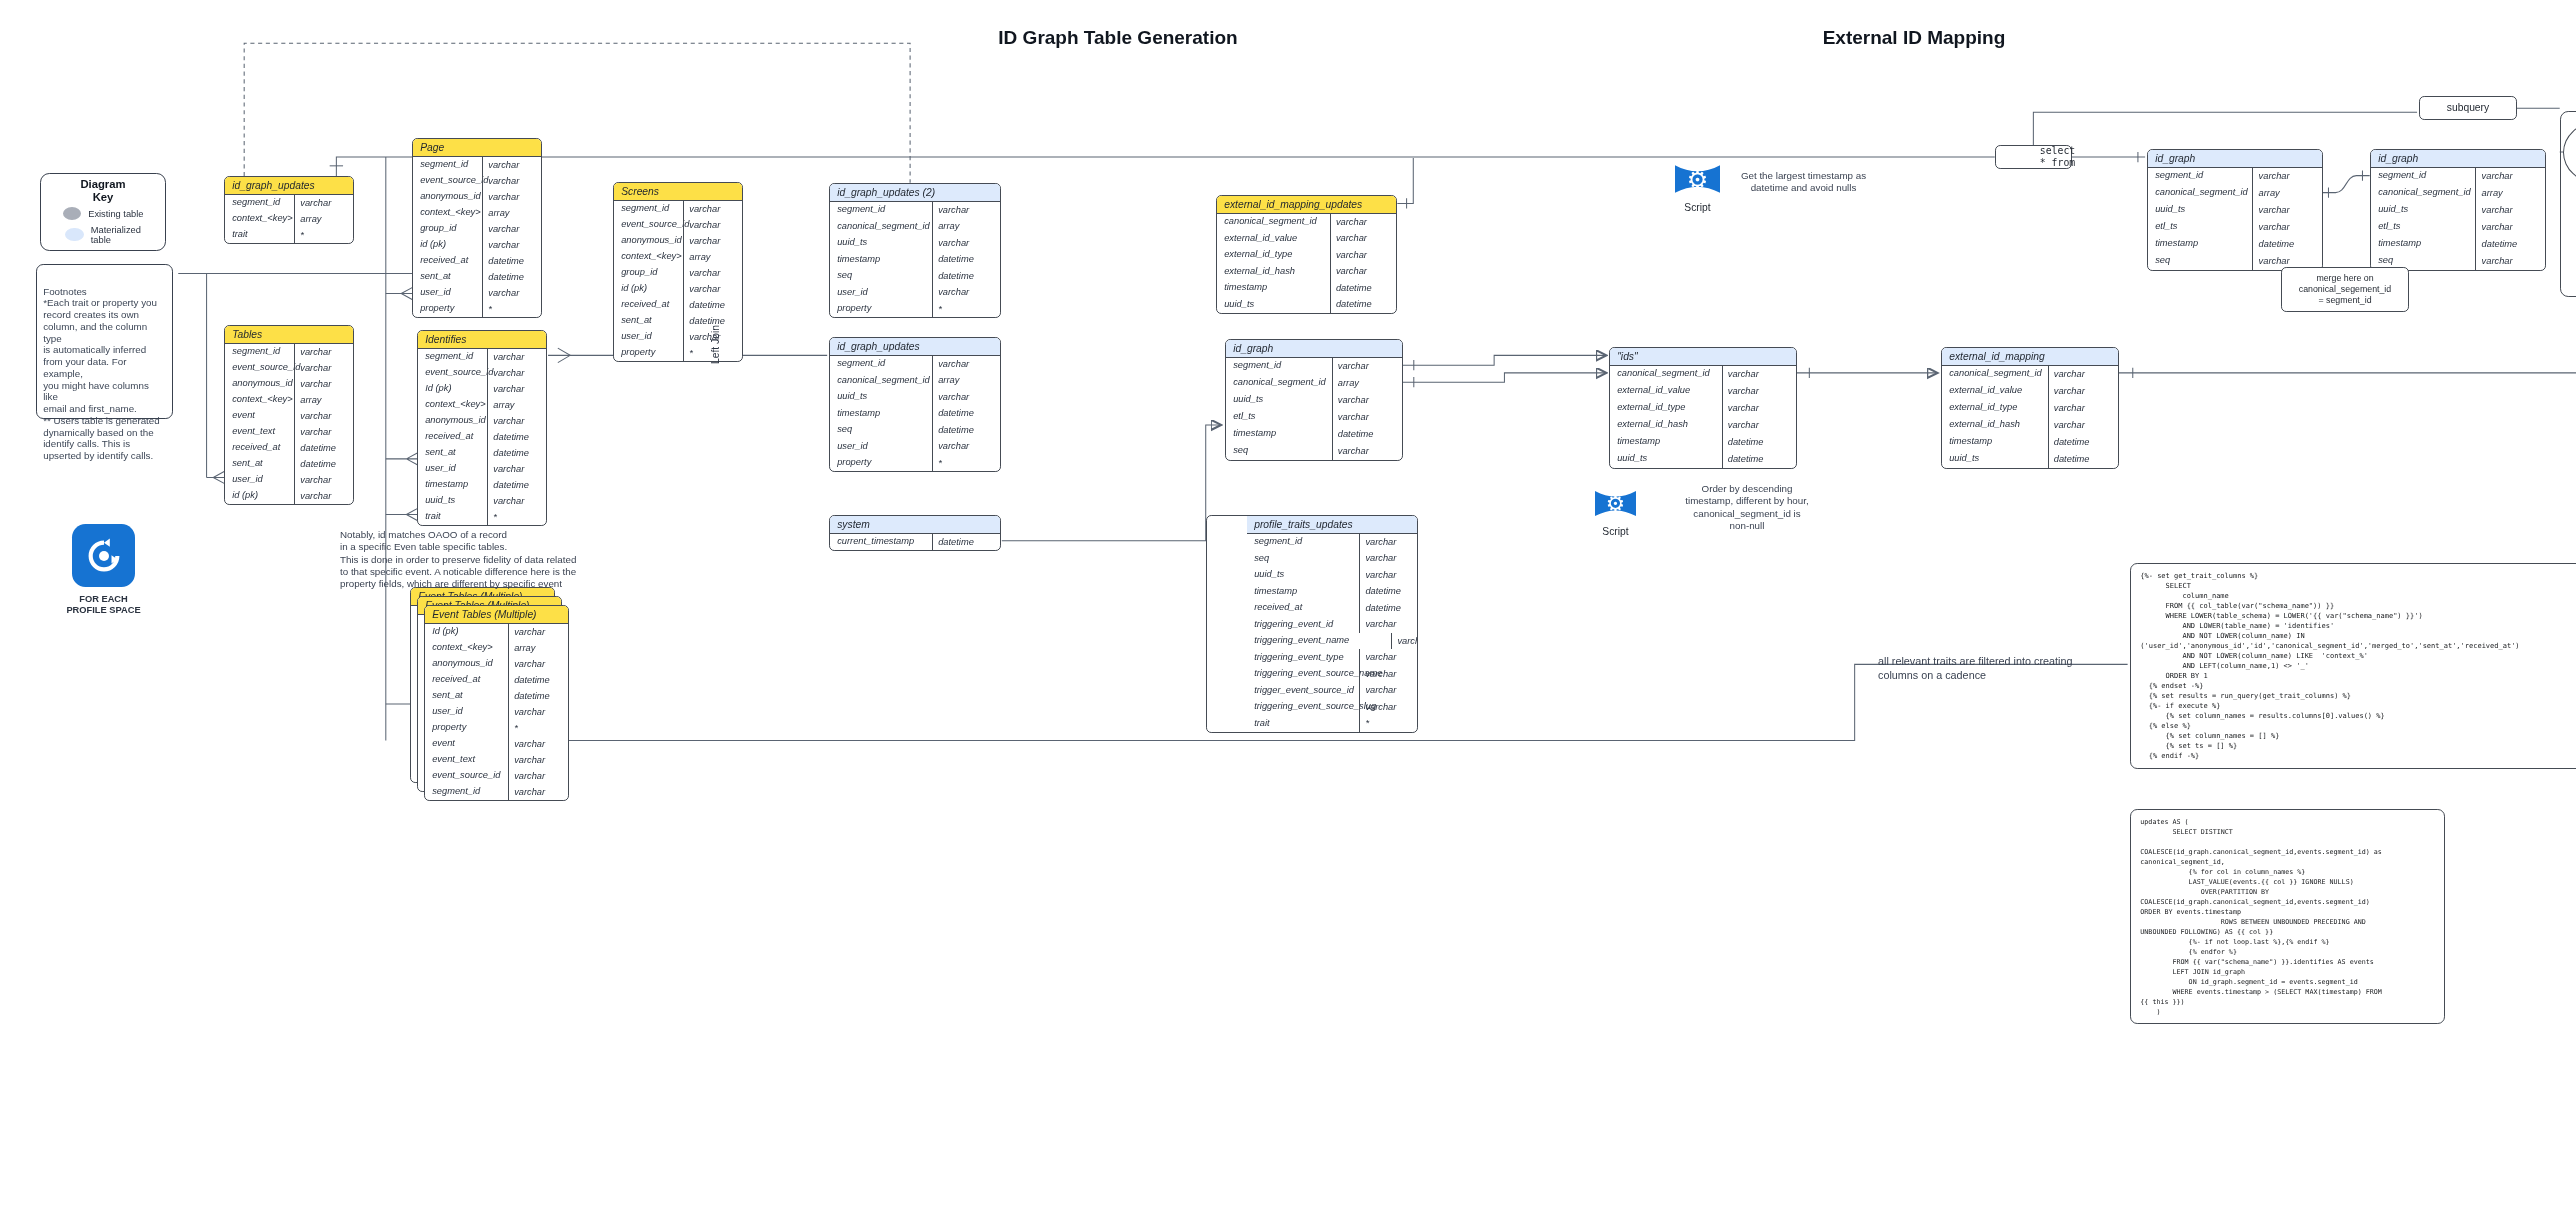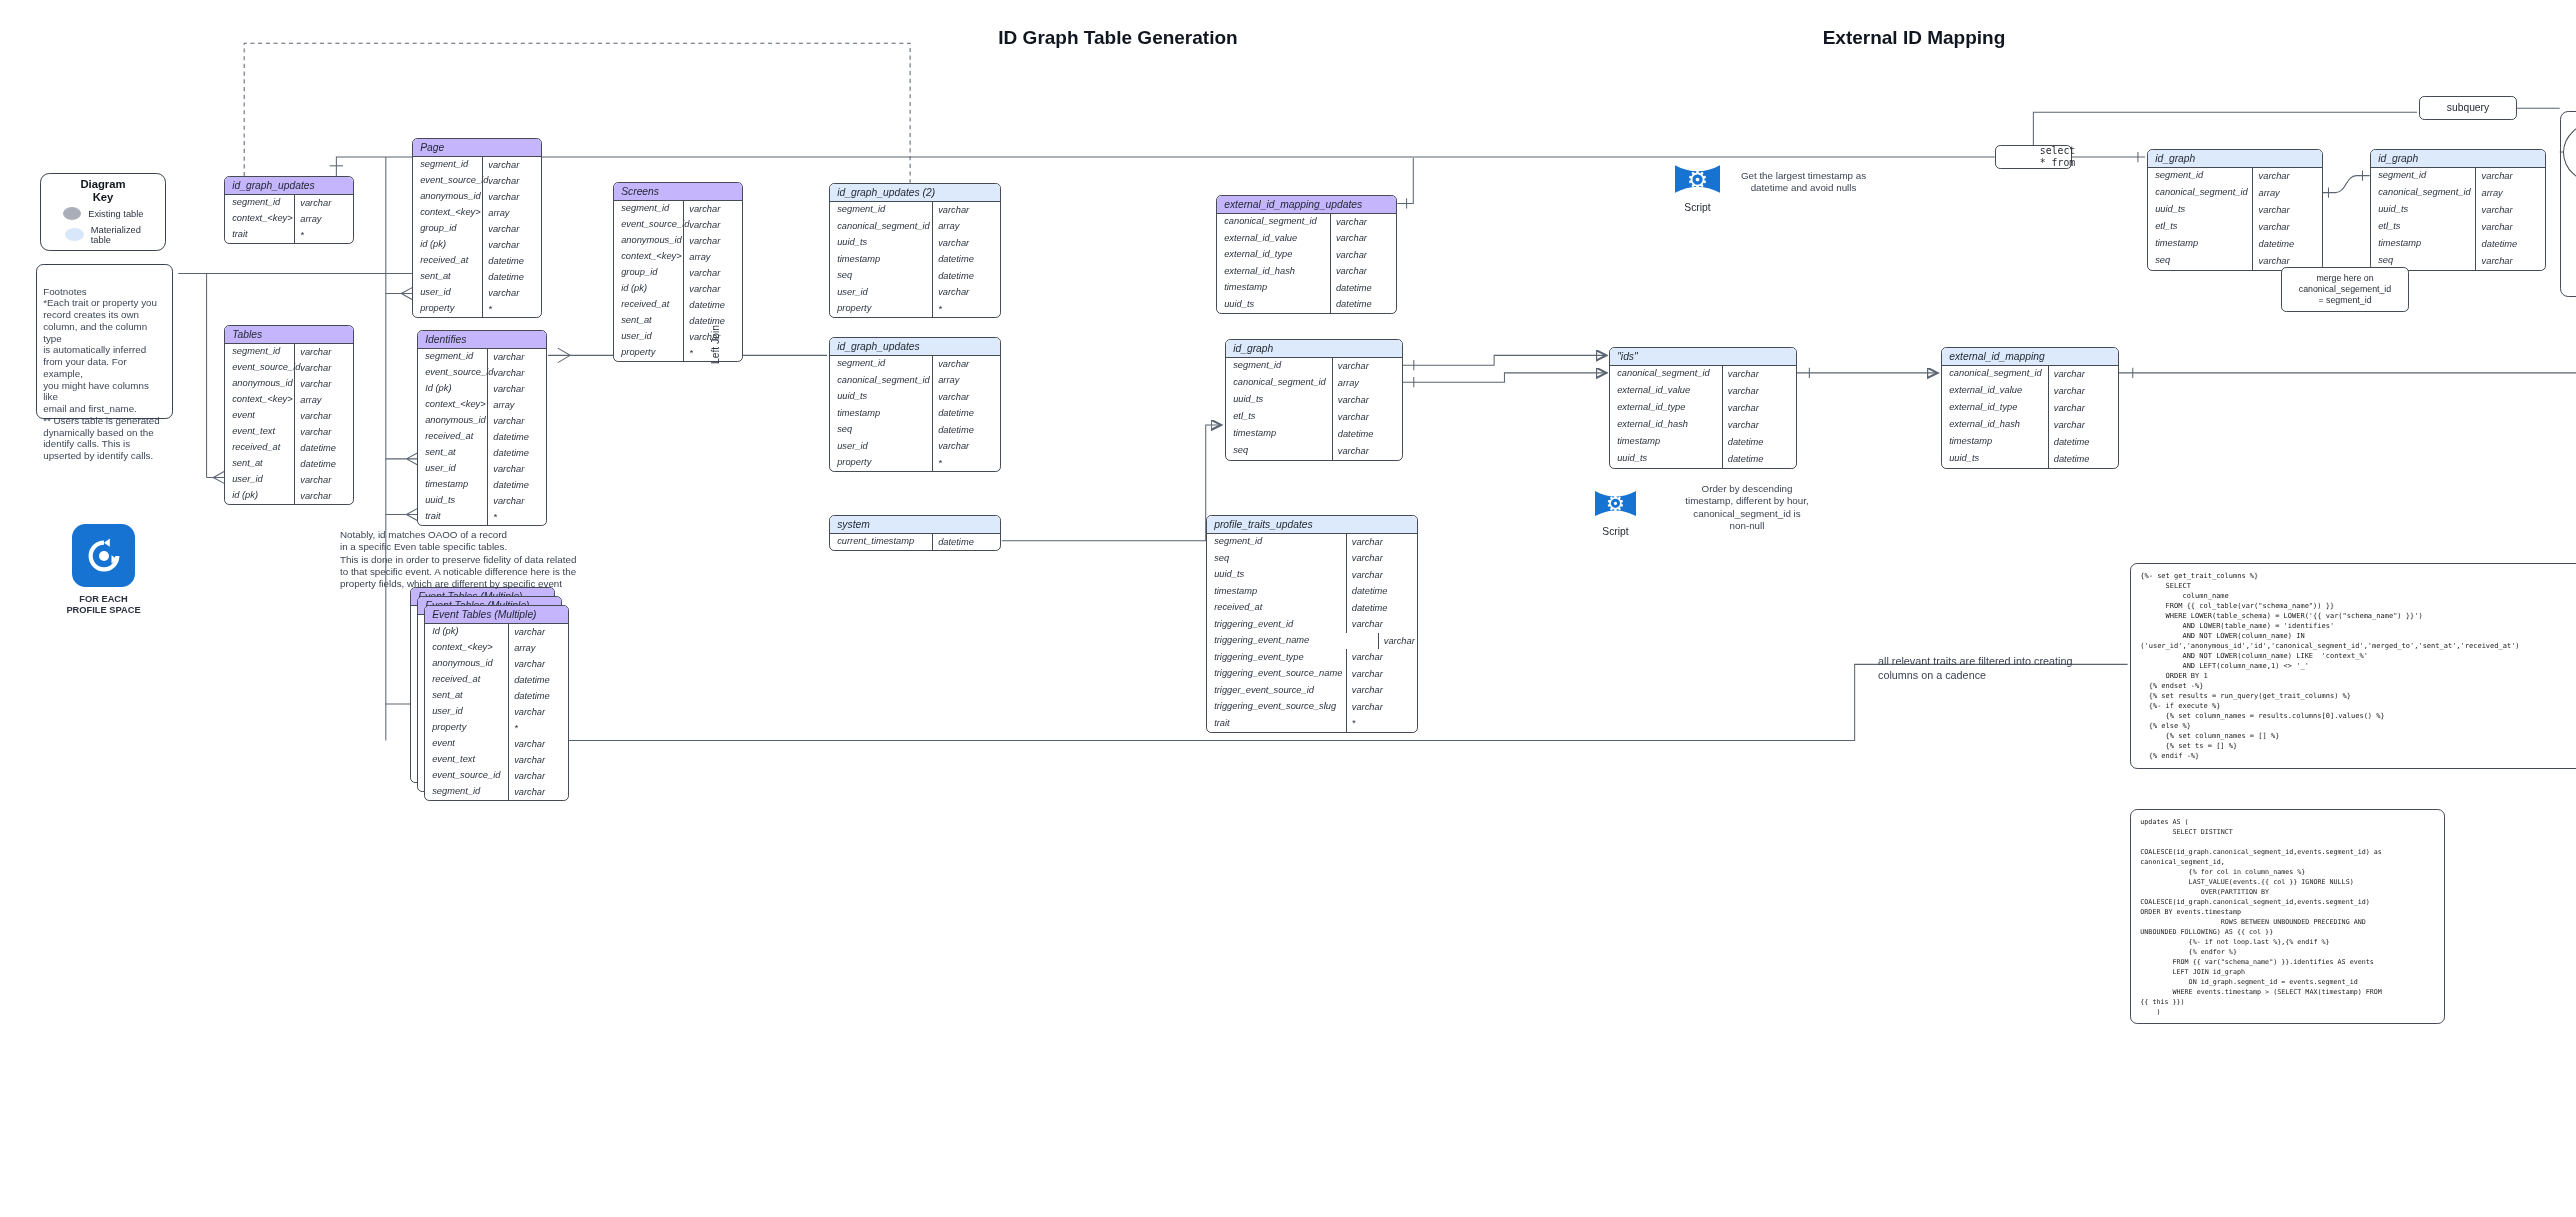--- a/index.html
+++ b/index.html
@@ -9,21 +9,21 @@
 
   svg.wires{position:absolute;left:0;top:0;z-index:0;}
   svg.wires path{fill:none;stroke:#5a6472;stroke-width:2px;}
   svg.wires path.dash{stroke-dasharray:8 7;}
   svg.wires path.arrp{marker-end:url(#arr);}
 
   .container-box{position:absolute;border:1px solid #454b54;border-radius:8.2px;background:transparent;z-index:1;}
 
   .tbl{position:absolute;background:#ffffff;border:1px solid #454b54;border-radius:5.2px;z-index:2;overflow:hidden;box-sizing:border-box;}
   .tbl .hd{padding:3.1px 6.2px 2.6px 7.2px;border-bottom:1px solid #454b54;font-style:italic;font-size:10.3px;color:#1f252e;}
-  .tbl.ex .hd{background:#c4b5fd;}
+  .tbl.ex .hd{background:#fde047;}
   .tbl.mat .hd{background:#ddeafc;}
   .tbl .rw{display:grid;align-items:center;font-style:italic;font-size:9.3px;color:#2b3340;}
   .tbl .rw .f{padding:1px 2.1px 1px 7.2px;line-height:1.05;}
   .tbl .rw .t{border-left:1px solid #454b54;padding:1px 2.1px 1px 5.2px;align-self:stretch;display:flex;align-items:center;}
   .tbl.ghost{z-index:1;}
 
   .lblbox{position:absolute;border:1px solid #454b54;border-radius:5.2px;background:#ffffff;display:flex;align-items:center;justify-content:center;z-index:3;font-size:10.3px;color:#1f252e;white-space:pre-line;text-align:center;line-height:1.25;box-sizing:border-box;}
   .lblbox.mono{font-family:"DejaVu Sans Mono","Liberation Mono",monospace;font-size:10.3px;padding-left:48px;}
 
   .codebox{position:absolute;border:1px solid #454b54;border-radius:7.2px;background:#fff;z-index:3;padding:7.2px 9.3px;box-sizing:border-box;}
@@ -646,21 +646,21 @@
       </div>
       <div class="rw" style="grid-template-columns: 60% 40%; min-height: 17px;">
         <div class="f">timestamp</div>
         <div class="t">datetime</div>
       </div>
       <div class="rw" style="grid-template-columns: 60% 40%; min-height: 17px;">
         <div class="f">seq</div>
         <div class="t">varchar</div>
       </div>
     </div>
-    <div class="tbl mat" style="left: 1206px; top: 515px; width: 212px;">
+    <div class="tbl mat" style="left: 1206px; top: 515px; width: 212px; padding-left: 40px;">
       <div class="hd" style="min-height: 10.8px;">
         <div>profile_traits_updates</div>
       </div>
       <div class="rw" style="grid-template-columns: 66% 34%; min-height: 16.5px;">
         <div class="f">segment_id</div>
         <div class="t">varchar</div>
       </div>
       <div class="rw" style="grid-template-columns: 66% 34%; min-height: 16.5px;">
         <div class="f">seq</div>
         <div class="t">varchar</div>

